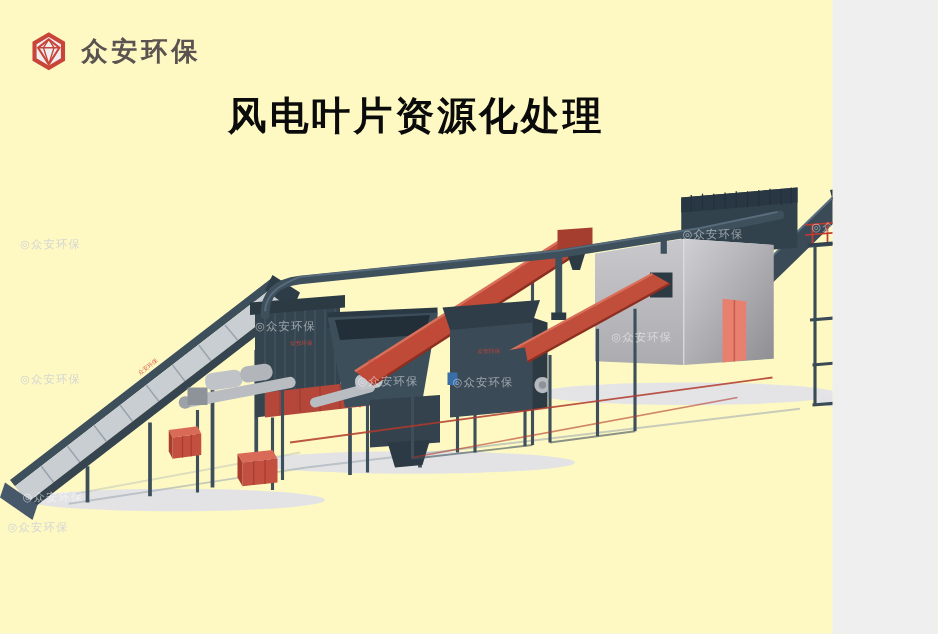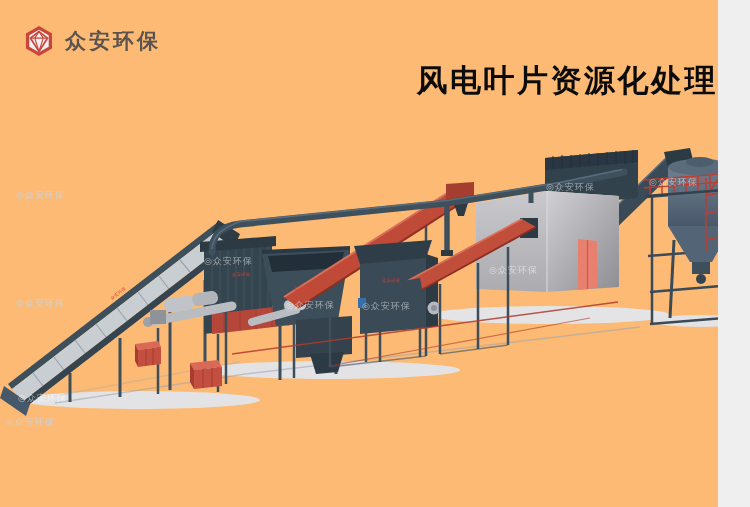--- a/index.html
+++ b/index.html
@@ -1,21 +1,21 @@
 <!DOCTYPE html>
 <html><head>
 <meta charset="utf-8">
 <style>
   html,body{margin:0;padding:0;background:#efefef;}
-  .page{position:relative;width:718px;height:507px;background:#fdba74;overflow:hidden;
-        font-family:"DejaVu Sans","Liberation Sans",sans-serif;}
+  .page{position:relative;width:648px;height:507px;background:#fef9c3;overflow:hidden;
+        font-family:"DejaVu Sans","Liberation Sans",sans-serif;padding-left:18px;}
   .header{position:absolute;top:24px;left:22px;display:flex;align-items:center;gap:9px;}
   .logo-icon{width:34px;height:34px;display:block;}
   .brand{font-size:21px;font-weight:700;color:#5a5350;letter-spacing:3px;}
-  .title{position:absolute;top:60px;left:0;width:100%;margin:0;text-align:right;
+  .title{position:absolute;top:72px;left:0;width:100%;margin:0;text-align:center;
          font-size:31px;font-weight:800;color:#0b0b0b;letter-spacing:2.5px;}
   .scene{position:absolute;left:0;top:0;width:750px;height:507px;}
   .wm{font-size:9px;letter-spacing:1px;}
   .badge{font-size:4.5px;fill:#cf4437;opacity:.9;}
 </style>
 </head>
 <body>
 
 <div class="page">
 

